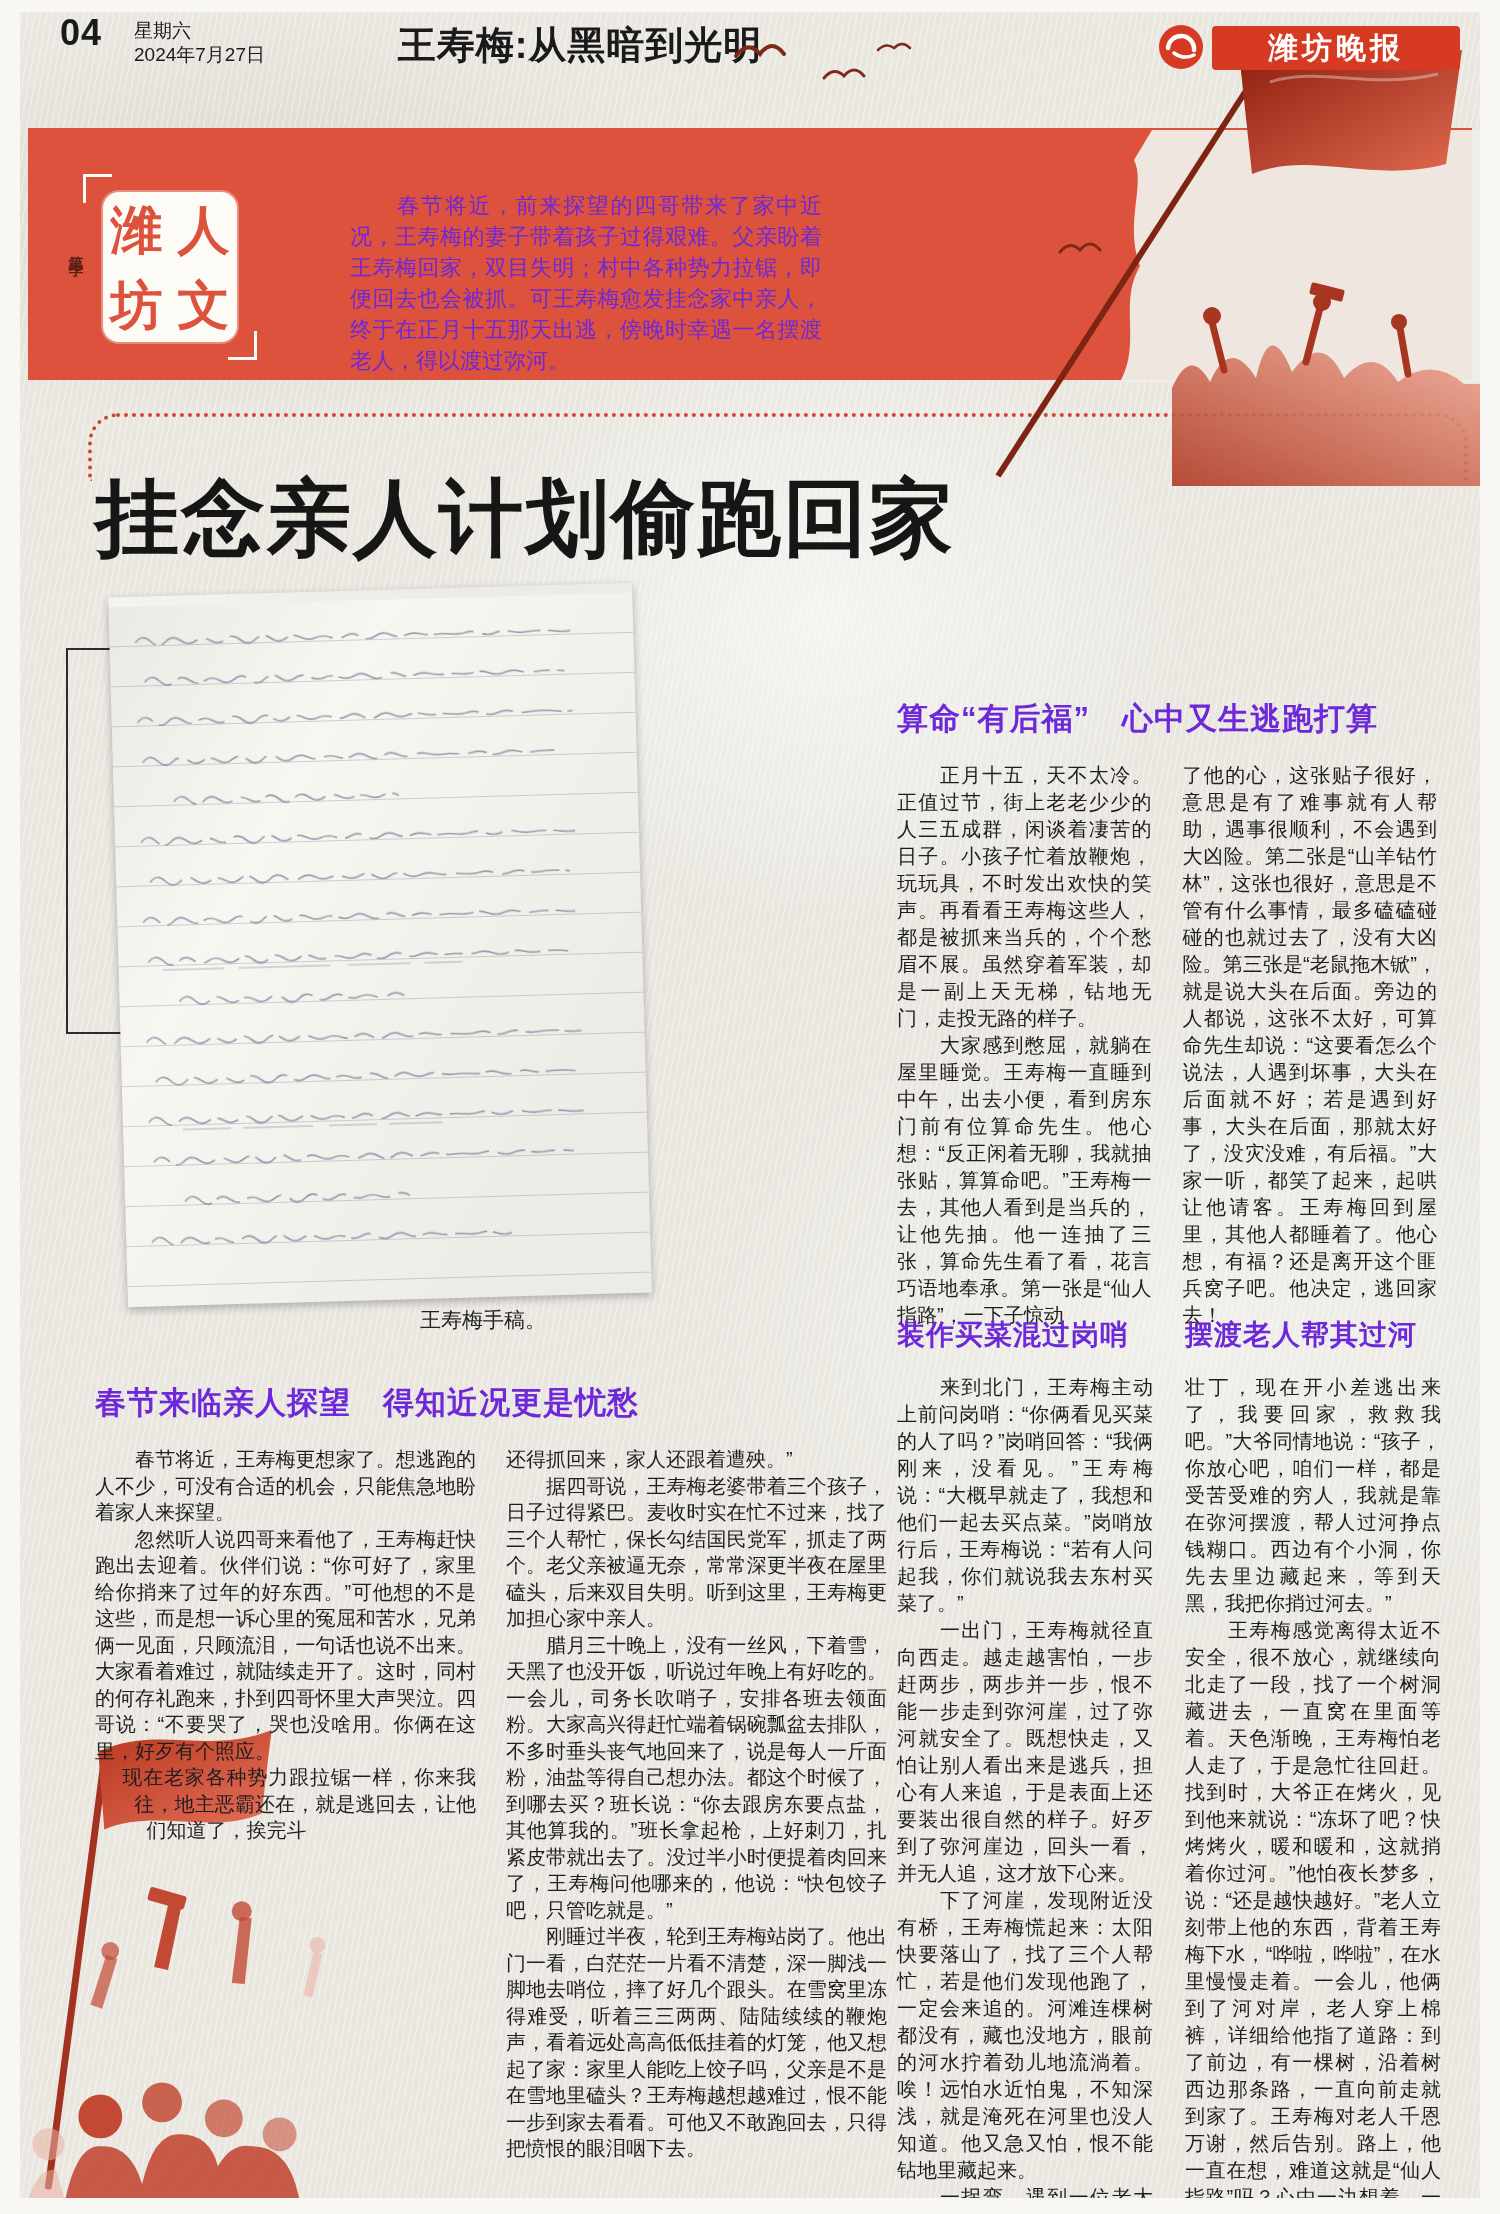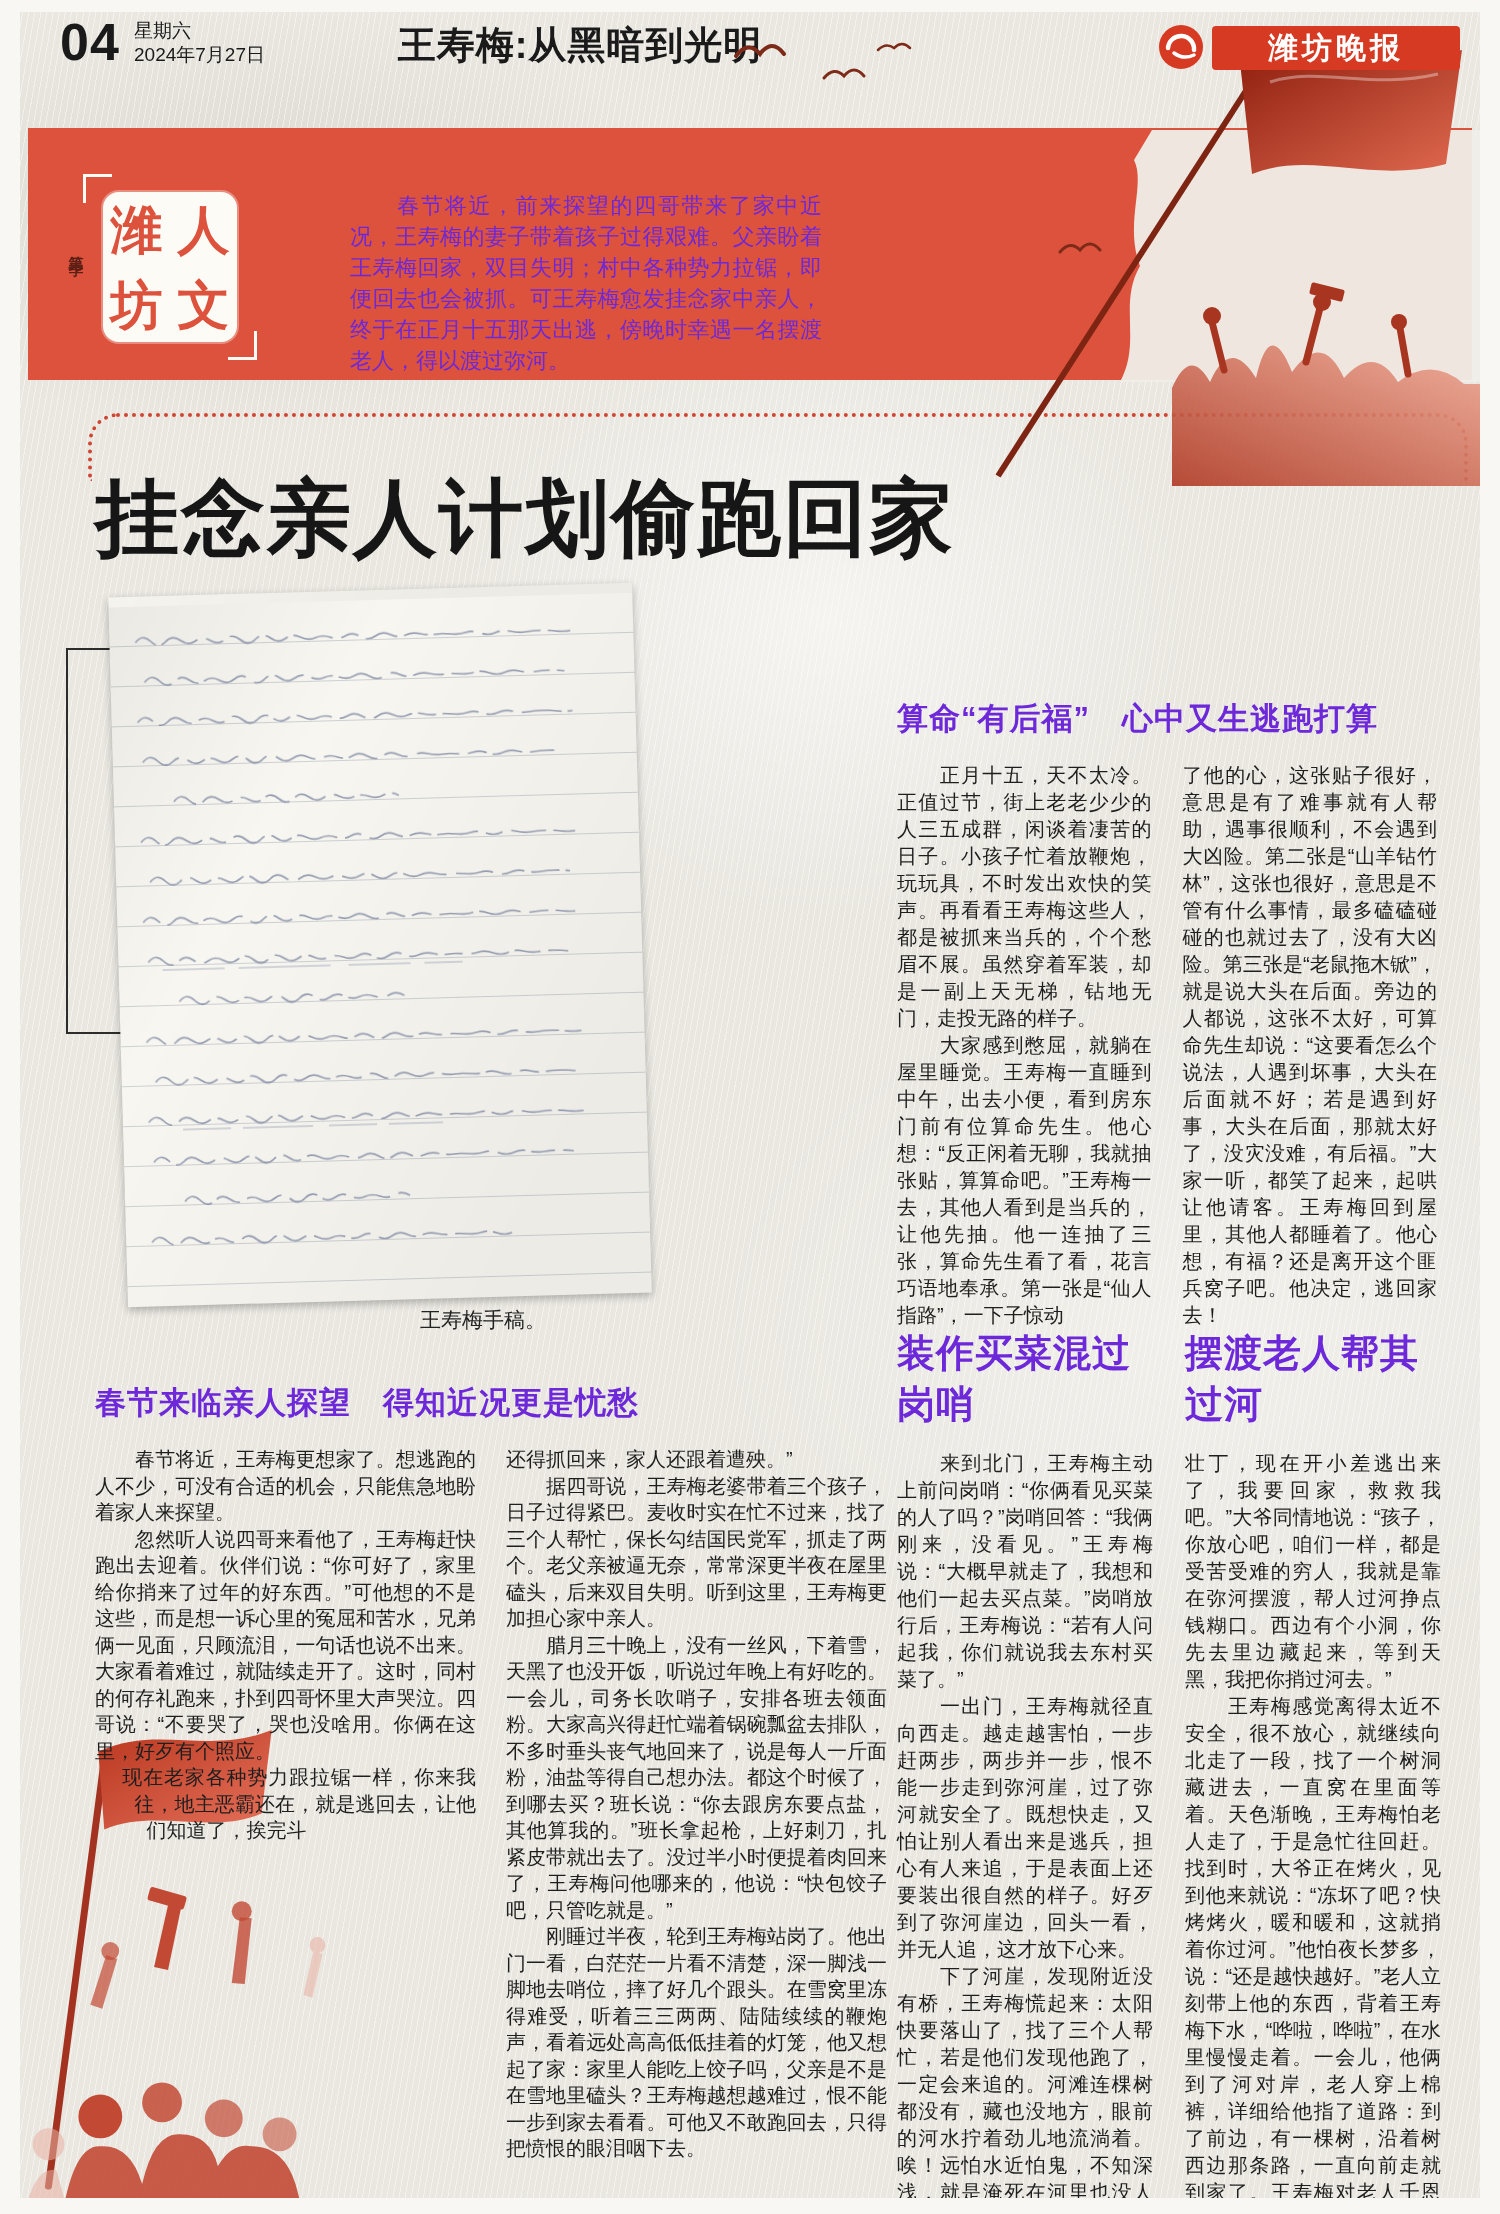--- a/index.html
+++ b/index.html
@@ -5,21 +5,21 @@
   html,body{margin:0;padding:0;background:#c9c8c2;}
   .page{position:relative;width:1500px;height:2214px;background:#e9e7e0;overflow:hidden;
         font-family:"Liberation Sans",sans-serif;color:#1a1a1a;}
   .page .texture{position:absolute;inset:0;z-index:0;pointer-events:none;background:
       repeating-linear-gradient(100deg, rgba(255,255,255,.45) 0 1px, rgba(0,0,0,0) 1px 6px),
       radial-gradient(620px 300px at 18% 10%, rgba(205,203,193,.55), transparent 70%),
       radial-gradient(520px 420px at 55% 28%, rgba(255,255,255,.55), transparent 70%),
       radial-gradient(700px 500px at 80% 60%, rgba(255,255,255,.35), transparent 70%);}
   
   .hdr{position:absolute;left:0;top:0;width:100%;height:100px;z-index:4;}
-  .pagenum{position:absolute;left:60px;top:12px;font-size:52px;font-weight:900;letter-spacing:1px;}
+  .pagenum{position:absolute;left:60px;top:12px;font-size:36px;font-weight:900;letter-spacing:1px;}
   .wk{position:absolute;left:134px;top:18px;font-size:19px;font-weight:400;text-align:center;}
   .dt{position:absolute;left:134px;top:42px;font-size:19px;}
   .series-title{position:absolute;left:360px;top:20px;width:440px;text-align:center;
       font-size:38px;font-weight:900;letter-spacing:1px;}
   .masthead{position:absolute;left:1212px;top:26px;width:248px;height:44px;background:#d63a22;
       border-radius:4px;display:flex;align-items:center;justify-content:center;
       color:#fff;font-size:30px;font-weight:900;letter-spacing:4px;}
   .mast-icon{position:absolute;left:1158px;top:24px;width:46px;height:46px;}
   .birds{position:absolute;left:728px;top:26px;width:200px;height:80px;}
   
@@ -62,21 +62,21 @@
   .col p{margin:0;text-align:justify;color:#1e1e1e;}
   .art-spring{left:95px;top:1382px;width:792px;}
   .art-spring .cols{gap:30px;}
   .art-spring .col{width:381px;font-size:20px;line-height:26.5px;}
   .art-fortune{left:897px;top:698px;width:540px;}
   .art-fortune .cols{gap:31px;}
   .art-fortune .col{width:255px;font-size:20px;line-height:27px;}
   .art-pair{left:897px;top:1316px;width:545px;}
   .art-pair .subwrap{display:flex;gap:32px;}
   .art-pair .sub{width:256px;}
-  .art-pair h2{font-size:38px;margin-top:12px;}
+  .art-pair h2{font-size:28px;}
   .art-pair .col{margin-top:20px;font-size:20px;line-height:27px;}
   .illu-spacer{float:left;width:142px;height:300px;margin-right:10px;
       shape-outside:polygon(0 0,10% 0,100% 100%,0 100%);}
   
   .crowd-art{position:absolute;left:4px;top:1716px;width:340px;height:498px;z-index:3;}
   
   .edge{position:absolute;background:#f8f7f3;z-index:40;pointer-events:none;}
   .edge.t{left:0;top:0;width:1500px;height:12px;}
   .edge.b{left:0;top:2198px;width:1500px;height:16px;}
   .edge.l{left:0;top:0;width:20px;height:2214px;}

